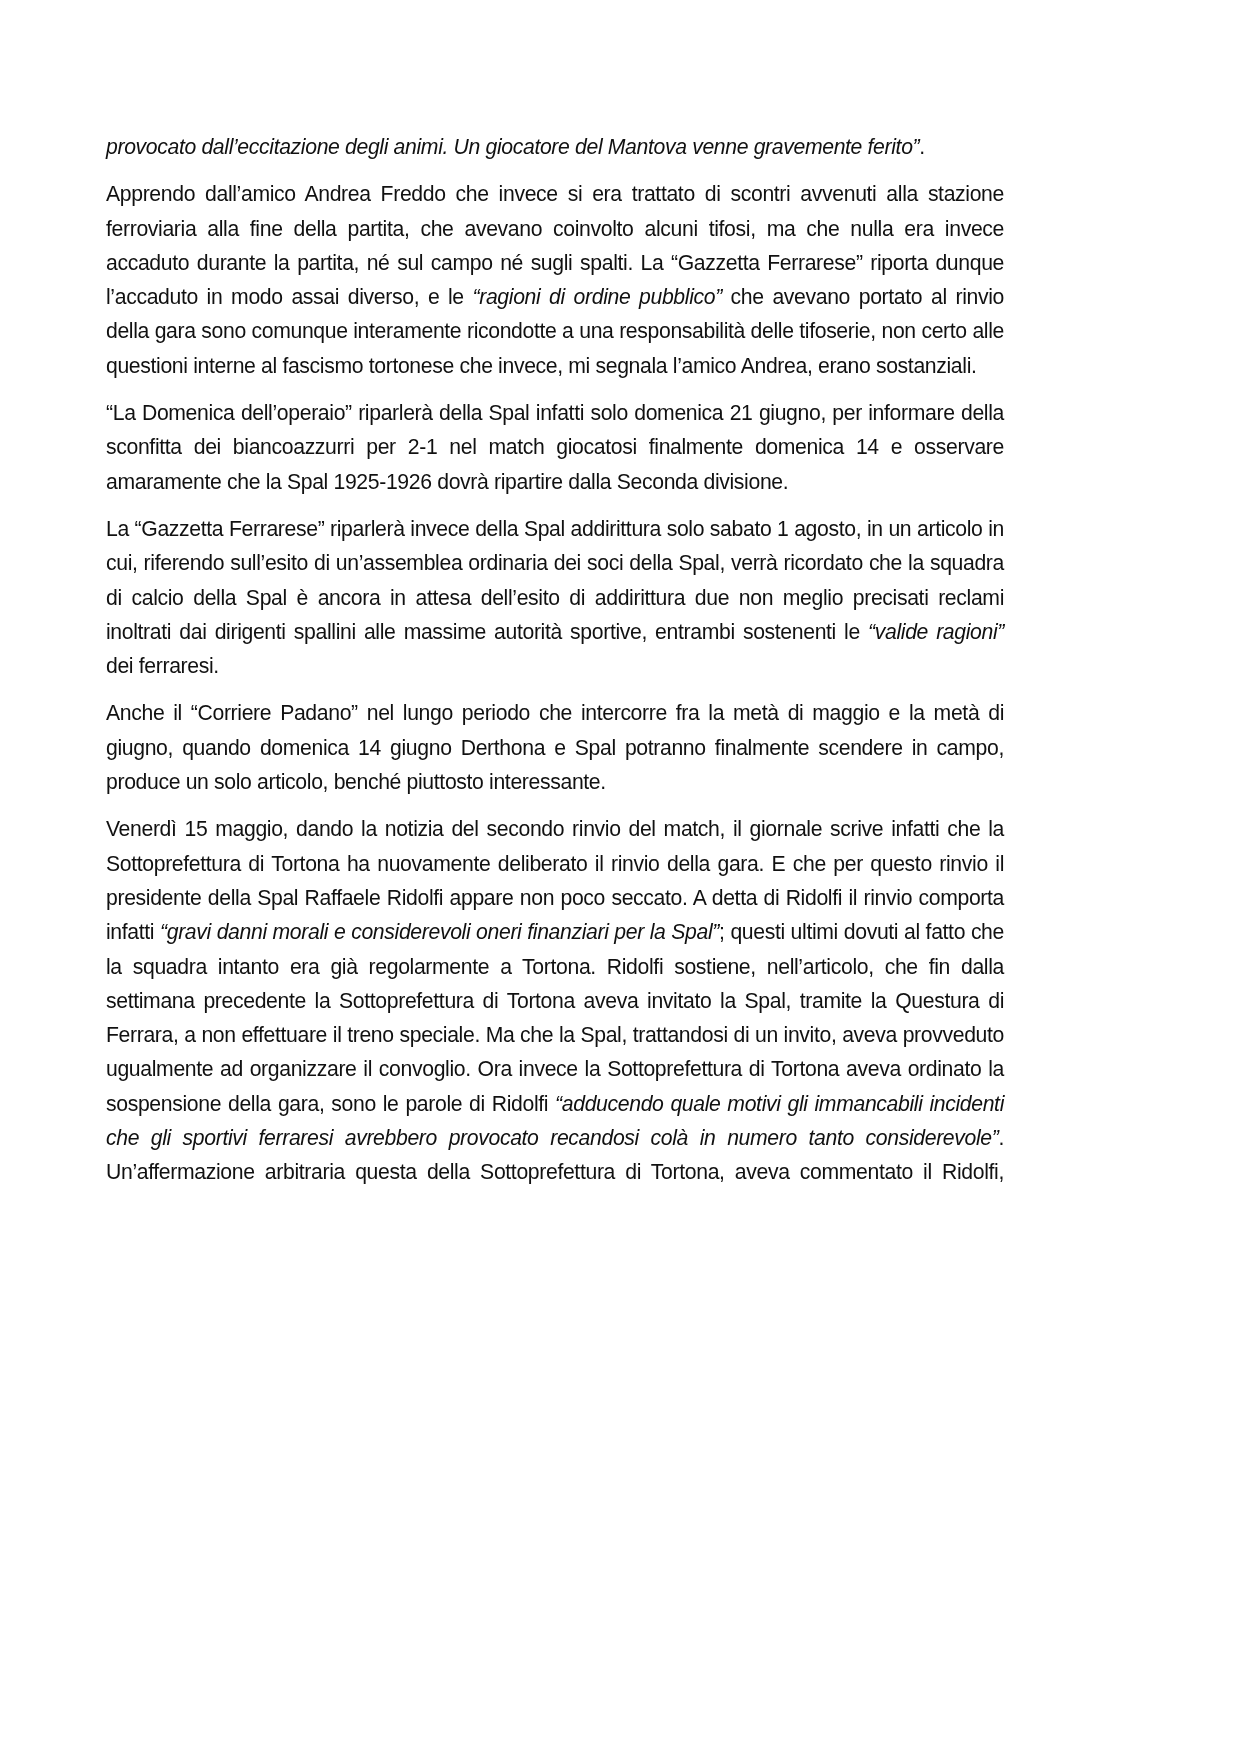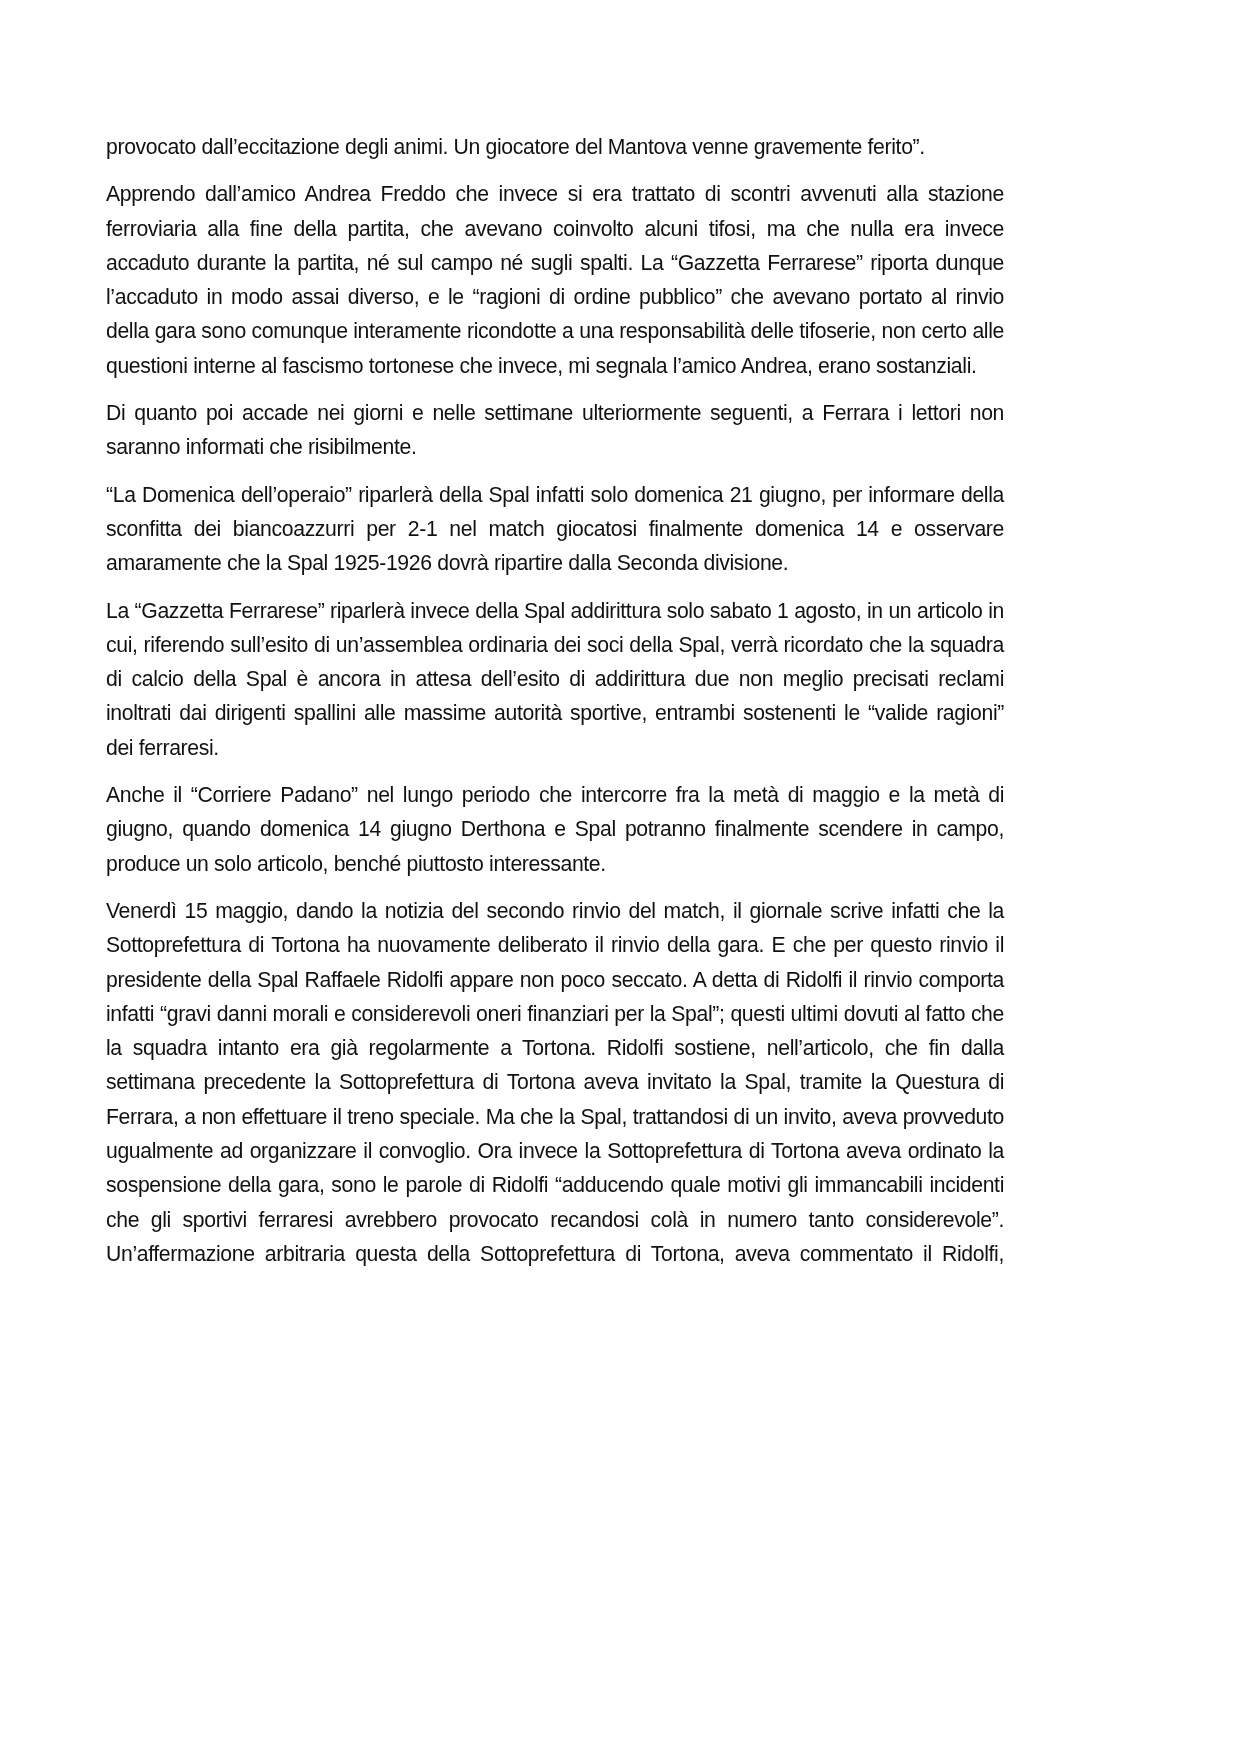--- a/index.html
+++ b/index.html
@@ -27,34 +27,32 @@
     }
     .para {
       margin: 0 0 13px 0;
       text-align: justify;
       text-justify: inter-word;
     }
     .para.last {
       text-align-last: justify;
     }
     .it {
+      font-style: italic;
     }
   </style>
 </head>
 <body>
 
 <div class="page">
   <p class="para">
     <span class="it">provocato dall’eccitazione degli animi. Un giocatore del Mantova venne gravemente ferito”</span><span>.</span>
   </p>
   <p class="para">
     <span>Apprendo dall’amico Andrea Freddo che invece si era trattato di scontri avvenuti alla stazione ferroviaria alla fine della partita, che avevano coinvolto alcuni tifosi, ma che nulla era invece accaduto durante la partita, né sul campo né sugli spalti. La “Gazzetta Ferrarese” riporta dunque l’accaduto in modo assai diverso, e le </span><span class="it">“ragioni di ordine pubblico”</span><span> che avevano portato al rinvio della gara sono comunque interamente ricondotte a una responsabilità delle tifoserie, non certo alle questioni interne al fascismo tortonese che invece, mi segnala l’amico Andrea, erano sostanziali.</span>
-  </p>
-  <p class="para">
-    <span>Di quanto poi accade nei giorni e nelle settimane ulteriormente seguenti, a Ferrara i lettori non saranno informati che risibilmente.</span>
   </p>
   <p class="para">
     <span>“La Domenica dell’operaio” riparlerà della Spal infatti solo domenica 21 giugno, per informare della sconfitta dei biancoazzurri per 2-1 nel match giocatosi finalmente domenica 14 e osservare amaramente che la Spal 1925-1926 dovrà ripartire dalla Seconda divisione.</span>
   </p>
   <p class="para">
     <span>La “Gazzetta Ferrarese” riparlerà invece della Spal addirittura solo sabato 1 agosto, in un articolo in cui, riferendo sull’esito di un’assemblea ordinaria dei soci della Spal, verrà ricordato che la squadra di calcio della Spal è ancora in attesa dell’esito di addirittura due non meglio precisati reclami inoltrati dai dirigenti spallini alle massime autorità sportive, entrambi sostenenti le </span><span class="it">“valide ragioni”</span><span> dei ferraresi.</span>
   </p>
   <p class="para">
     <span>Anche il “Corriere Padano” nel lungo periodo che intercorre fra la metà di maggio e la metà di giugno, quando domenica 14 giugno Derthona e Spal potranno finalmente scendere in campo, produce un solo articolo, benché piuttosto interessante.</span>
   </p>

